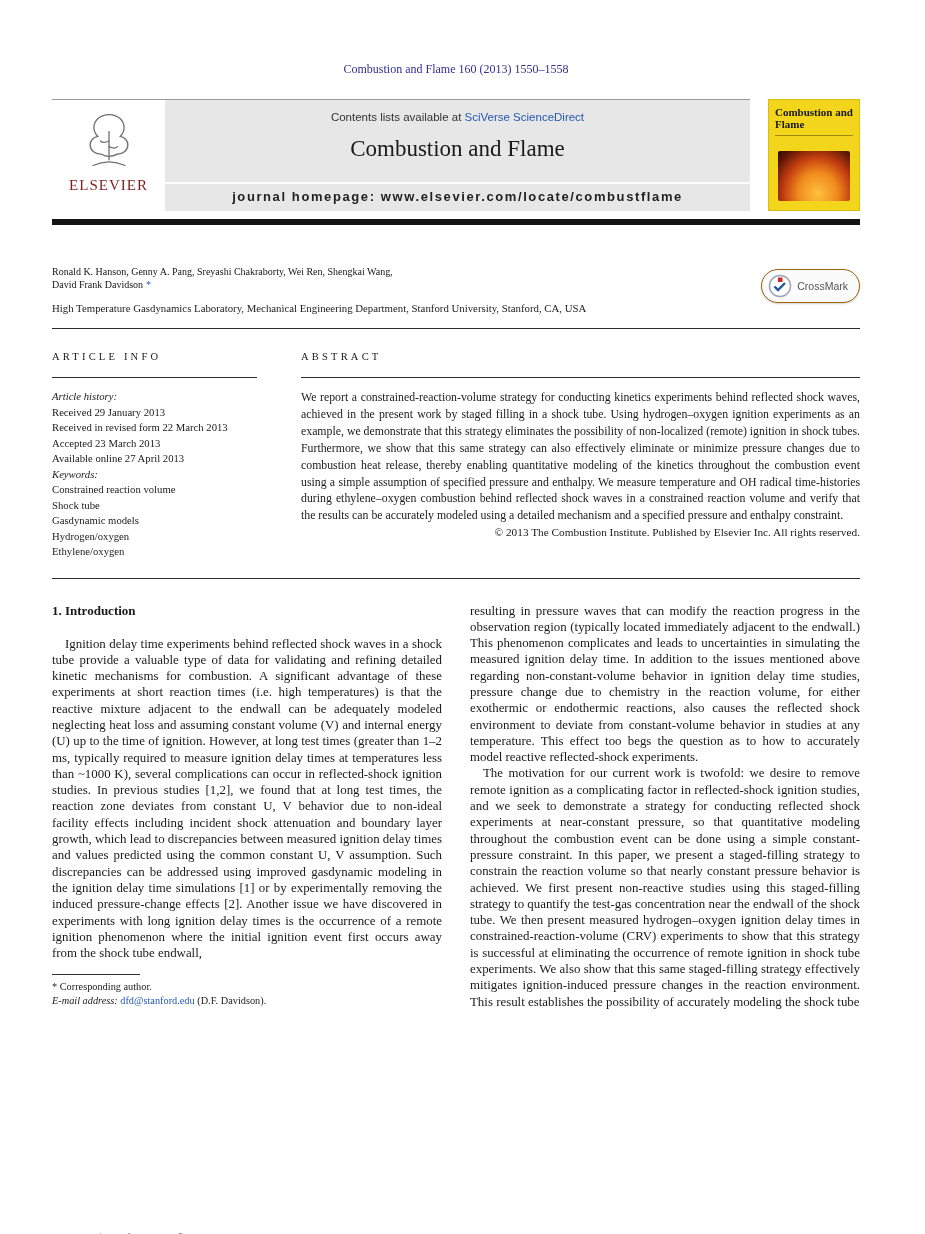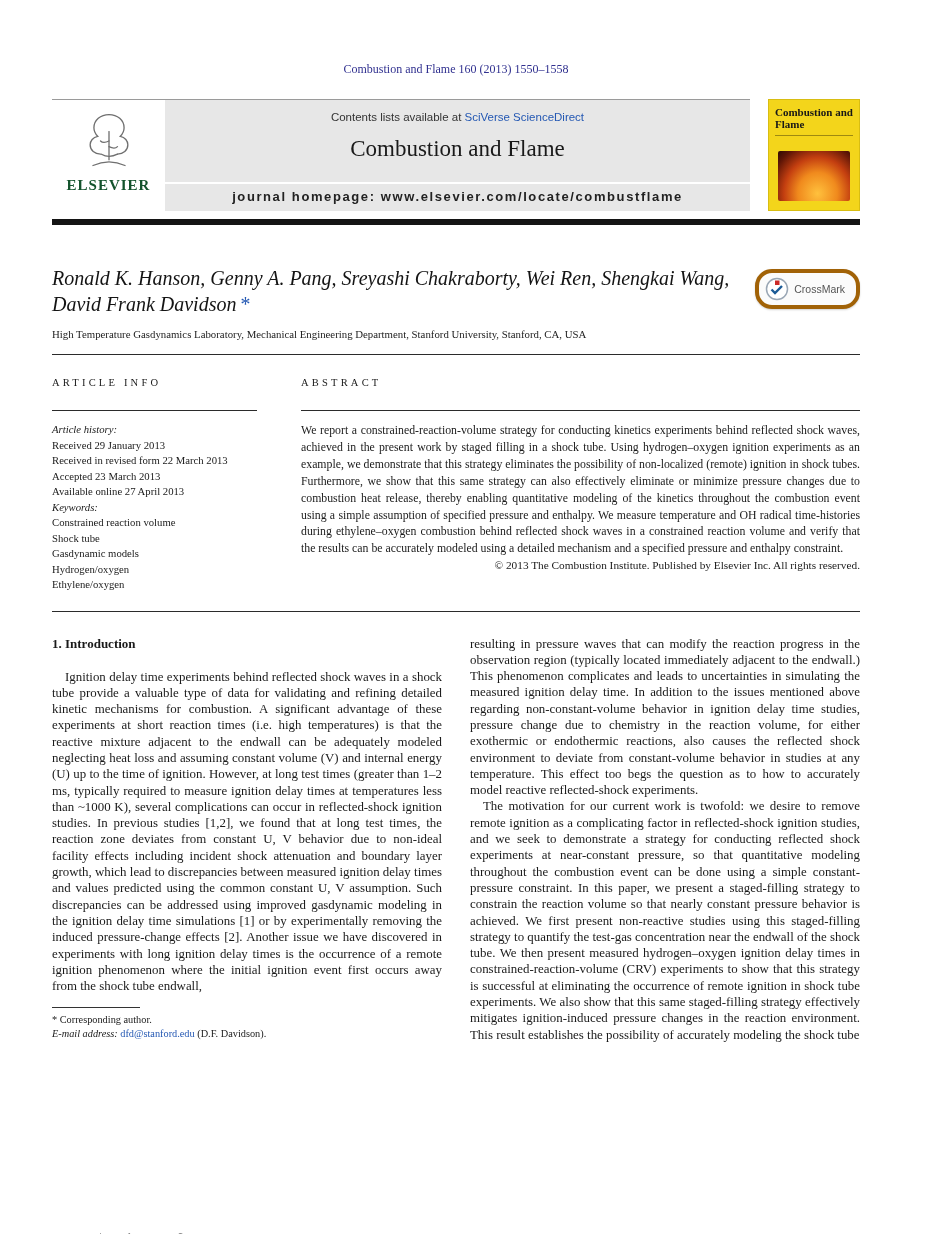--- a/index.html
+++ b/index.html
@@ -23,22 +23,22 @@
 
   
   .header-row { display: flex; align-items: stretch; height: 112px; }
   .header-main { display: flex; flex: 1; border-top: 1px solid #9a9a9a; }
   .logo-col {
     width: 113px; background: #fff;
     display: flex; flex-direction: column; align-items: center;
     padding-top: 7px; box-sizing: border-box;
   }
   .elsevier-text {
-    font-weight: bold; font-size: 15px; letter-spacing: 1px;
-    color: #14532d; margin-top: 2px;
+    font-weight: normal; font-size: 15px; letter-spacing: 1px;
+    color: #7f1d1d; margin-top: 2px;
   }
   .gray-box { flex: 1; background: #e7e7e7; display: flex; flex-direction: column; }
   .gray-main { flex: 1; display: flex; flex-direction: column; align-items: center; padding-top: 11px; }
   .contents-line { font-family: "Liberation Sans", sans-serif; font-size: 11.5px; color: #333; }
   .contents-line .link { color: #2458b3; }
   .journal-title { font-size: 23px; color: #1a1a1a; margin-top: 13px; }
   .homepage-strip {
     border-top: 2px solid #ffffff;
     padding: 5px 0 7px; text-align: center;
     font-family: "Liberation Sans", sans-serif; font-weight: bold;
@@ -63,43 +63,43 @@
 
   
   .title-row { position: relative; margin-top: 40px; }
   h1.article-title {
     margin: 0; font-weight: 400; font-size: 21.5px; line-height: 1.32;
     color: #141414; width: 690px;
   }
   .crossmark {
     position: absolute; right: 0; top: 4px;
     display: flex; align-items: center; gap: 5px;
-    border: 4px solid #a16207; border-radius: 17px;
+    border: 1px solid #a16207; border-radius: 17px;
     padding: 4px 11px 4px 6px; background: #fbfbfb;
     box-shadow: 0 1px 2px rgba(0,0,0,0.18);
     font-family: "Liberation Sans", sans-serif; font-size: 10.5px; color: #555;
   }
 
-  .authors { margin-top: 17px; font-size: 20px; line-height: 1.3; color: #141414; font-style: italic; }
+  .authors { margin-top: 17px; font-size: 10px; line-height: 1.3; color: #141414; }
   .corr-mark { color: #2458b3; margin-left: 3px; }
   .affiliation { margin-top: 11px; font-size: 10.8px; color: #222; }
 
   .top-rule { border-top: 1px solid #2b2b2b; margin-top: 14px; }
 
   
   .info-abstract {
     display: flex; padding-top: 22px; padding-bottom: 18px;
     border-bottom: 1px solid #2b2b2b;
   }
   .info-col { width: 205px; margin-right: 44px; flex-shrink: 0; }
   .abs-col { flex: 1; }
   .col-heading {
     font-size: 10.5px; letter-spacing: 3.2px; text-transform: uppercase;
     color: #1a1a1a; border-bottom: 1px solid #2b2b2b;
-    padding-bottom: 22px; margin-bottom: 11px;
+    padding-bottom: 15px; margin-bottom: 11px;
   }
   .info-line { font-size: 10.7px; line-height: 15.5px; }
   .info-label { font-style: italic; font-size: 10.7px; line-height: 15.5px; }
   .keywords-label { }
   .abstract-text {
     margin: 2px 0 0; font-size: 11.8px; line-height: 16.9px; text-align: justify;
   }
   .abstract-copyright { margin-top: 2px; font-size: 11.3px; text-align: right; }
 
   

